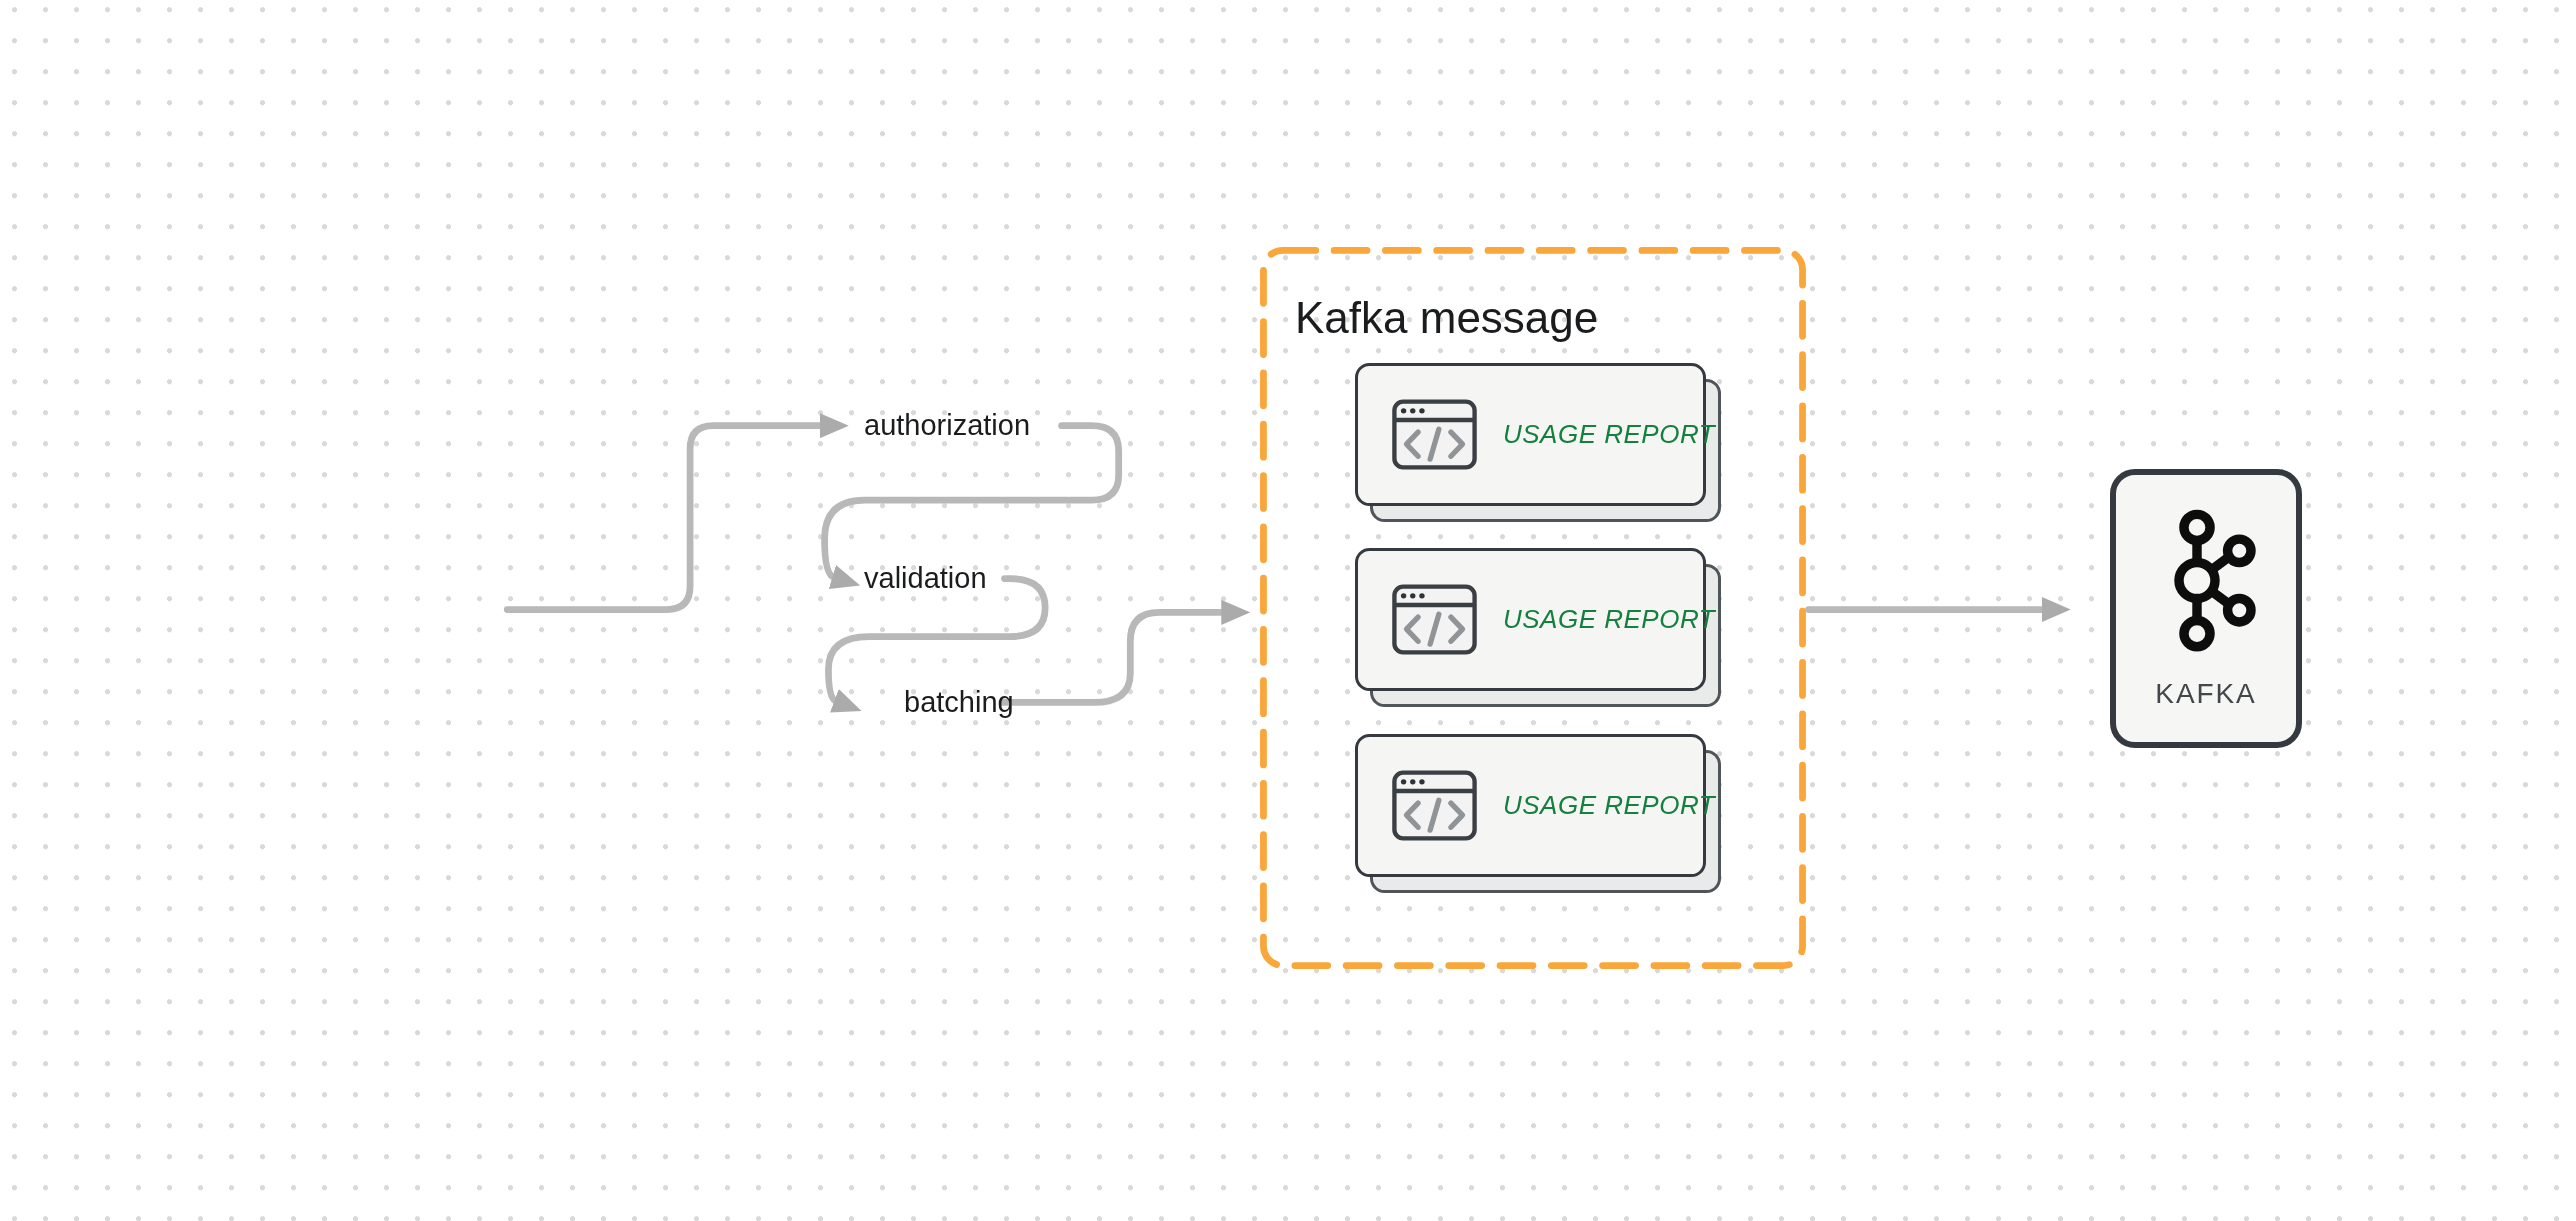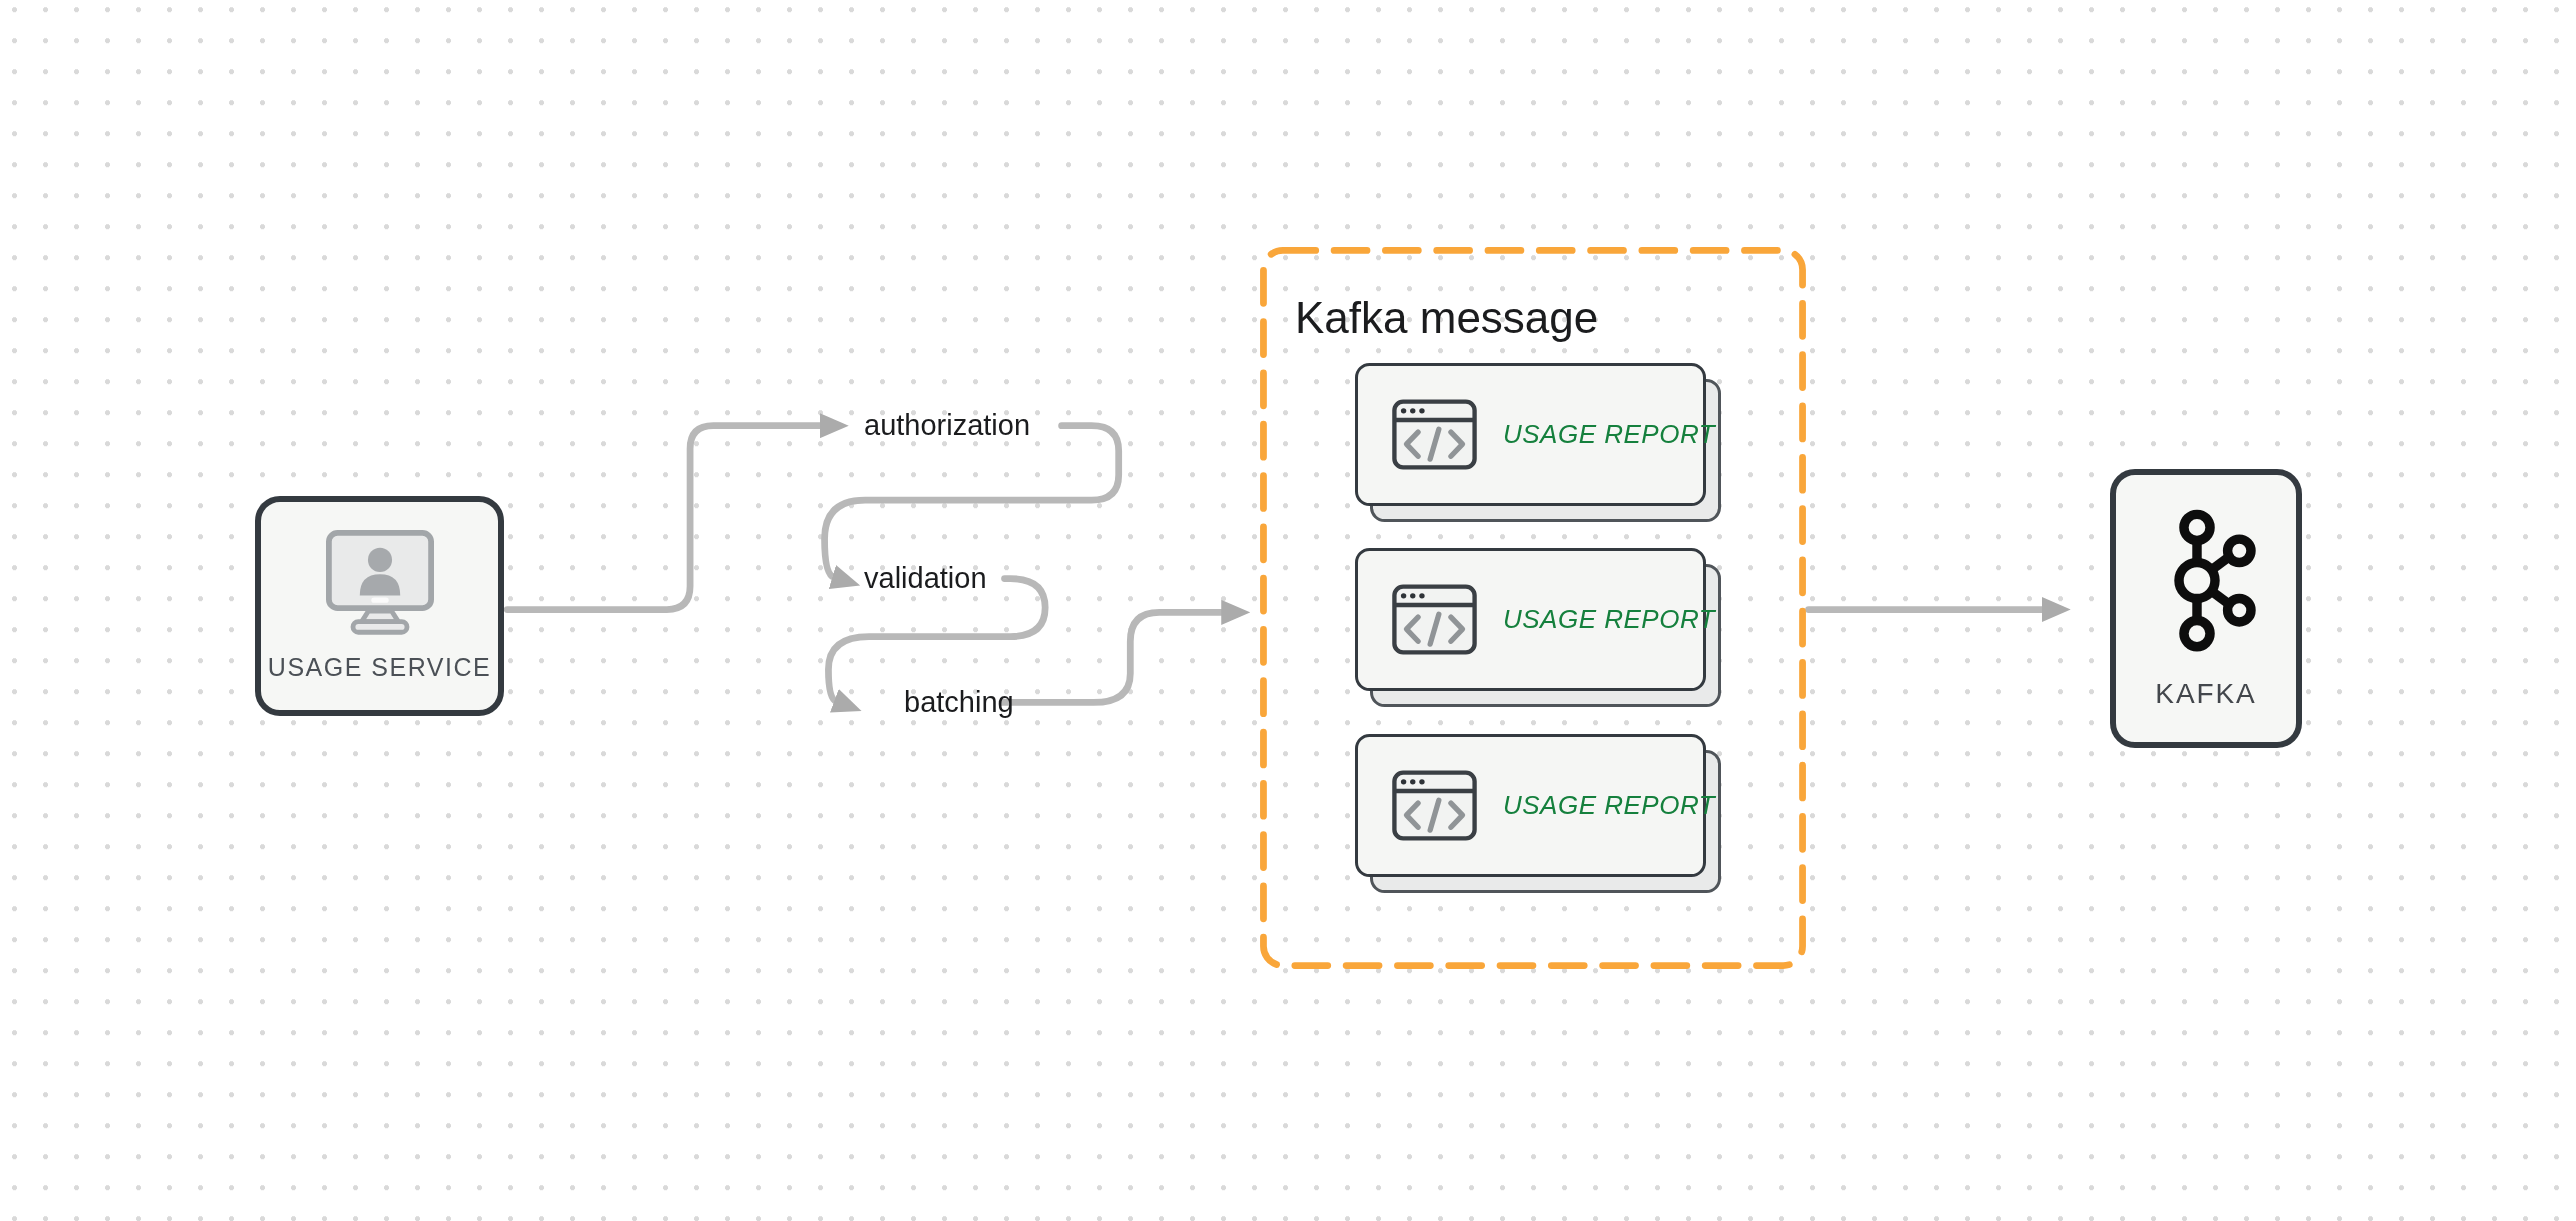--- a/index.html
+++ b/index.html
@@ -132,31 +132,20 @@
         <path d="M0,0 L30,13 L0,26 Z" fill="#ababab"></path>
       </marker>
     </defs>
     <path class="flow-path" d="M 524 630 H 689 Q 713 630 713 606 V 464 Q 713 440 737 440 H 849" marker-end="url(#arrowhead)"></path>
     <path class="flow-path" d="M 1097 440 H 1128 Q 1156 440 1156 466 V 491 Q 1156 517 1128 517 H 894 Q 852 517 852 557 Q 852 594 862 597" marker-end="url(#arrowhead)"></path>
     <path class="flow-path" d="M 1038 598 H 1044 Q 1080 598 1080 628 Q 1080 658 1044 658 H 898 Q 856 658 856 692 Q 856 722 864 725" marker-end="url(#arrowhead)"></path>
     <path class="flow-path" d="M 1036 726 H 1130 Q 1168 726 1168 696 V 663 Q 1168 633 1198 633 H 1264" marker-end="url(#arrowhead)"></path>
     <path class="flow-path" d="M 1869 630 H 2112" marker-end="url(#arrowhead)"></path>
   </svg>
 
-  <div class="node usage-service-node">
-    <svg width="126" height="108" viewBox="0 0 130 112">
-      <rect x="12" y="3" width="106" height="78" rx="9" fill="#e9eaea" stroke="#a2a6a9" stroke-width="6"></rect>
-      <circle cx="65" cy="31" r="12.5" fill="#a6a9ac"></circle>
-      <path d="M44 68 Q44 46 65 46 Q86 46 86 68 Z" fill="#a6a9ac"></path>
-      <rect x="56" y="70" width="18" height="5.5" rx="2.75" fill="#fbfbfb"></rect>
-      <path d="M53 84 L77 84 L84 95 L46 95 Z" fill="#e9eaea" stroke="#a2a6a9" stroke-width="5" stroke-linejoin="round"></path>
-      <rect x="37" y="95" width="56" height="11" rx="5.5" fill="#e9eaea" stroke="#a2a6a9" stroke-width="5"></rect>
-    </svg>
-    <div class="node-label">USAGE SERVICE</div>
-  </div>
 
   <div class="step-label step-authorization">authorization</div>
   <div class="step-label step-validation">validation</div>
   <div class="step-label step-batching">batching</div>
 
   <div class="kafka-message-group">
     <svg class="group-border-svg" width="546" height="722" viewBox="0 0 564 746">
       <rect x="3.5" y="3.5" width="557" height="739" rx="20" fill="none" stroke="#f9a63a" stroke-width="7" stroke-dasharray="34 19" stroke-linecap="round"></rect>
     </svg>
     <div class="group-title">Kafka message</div>

